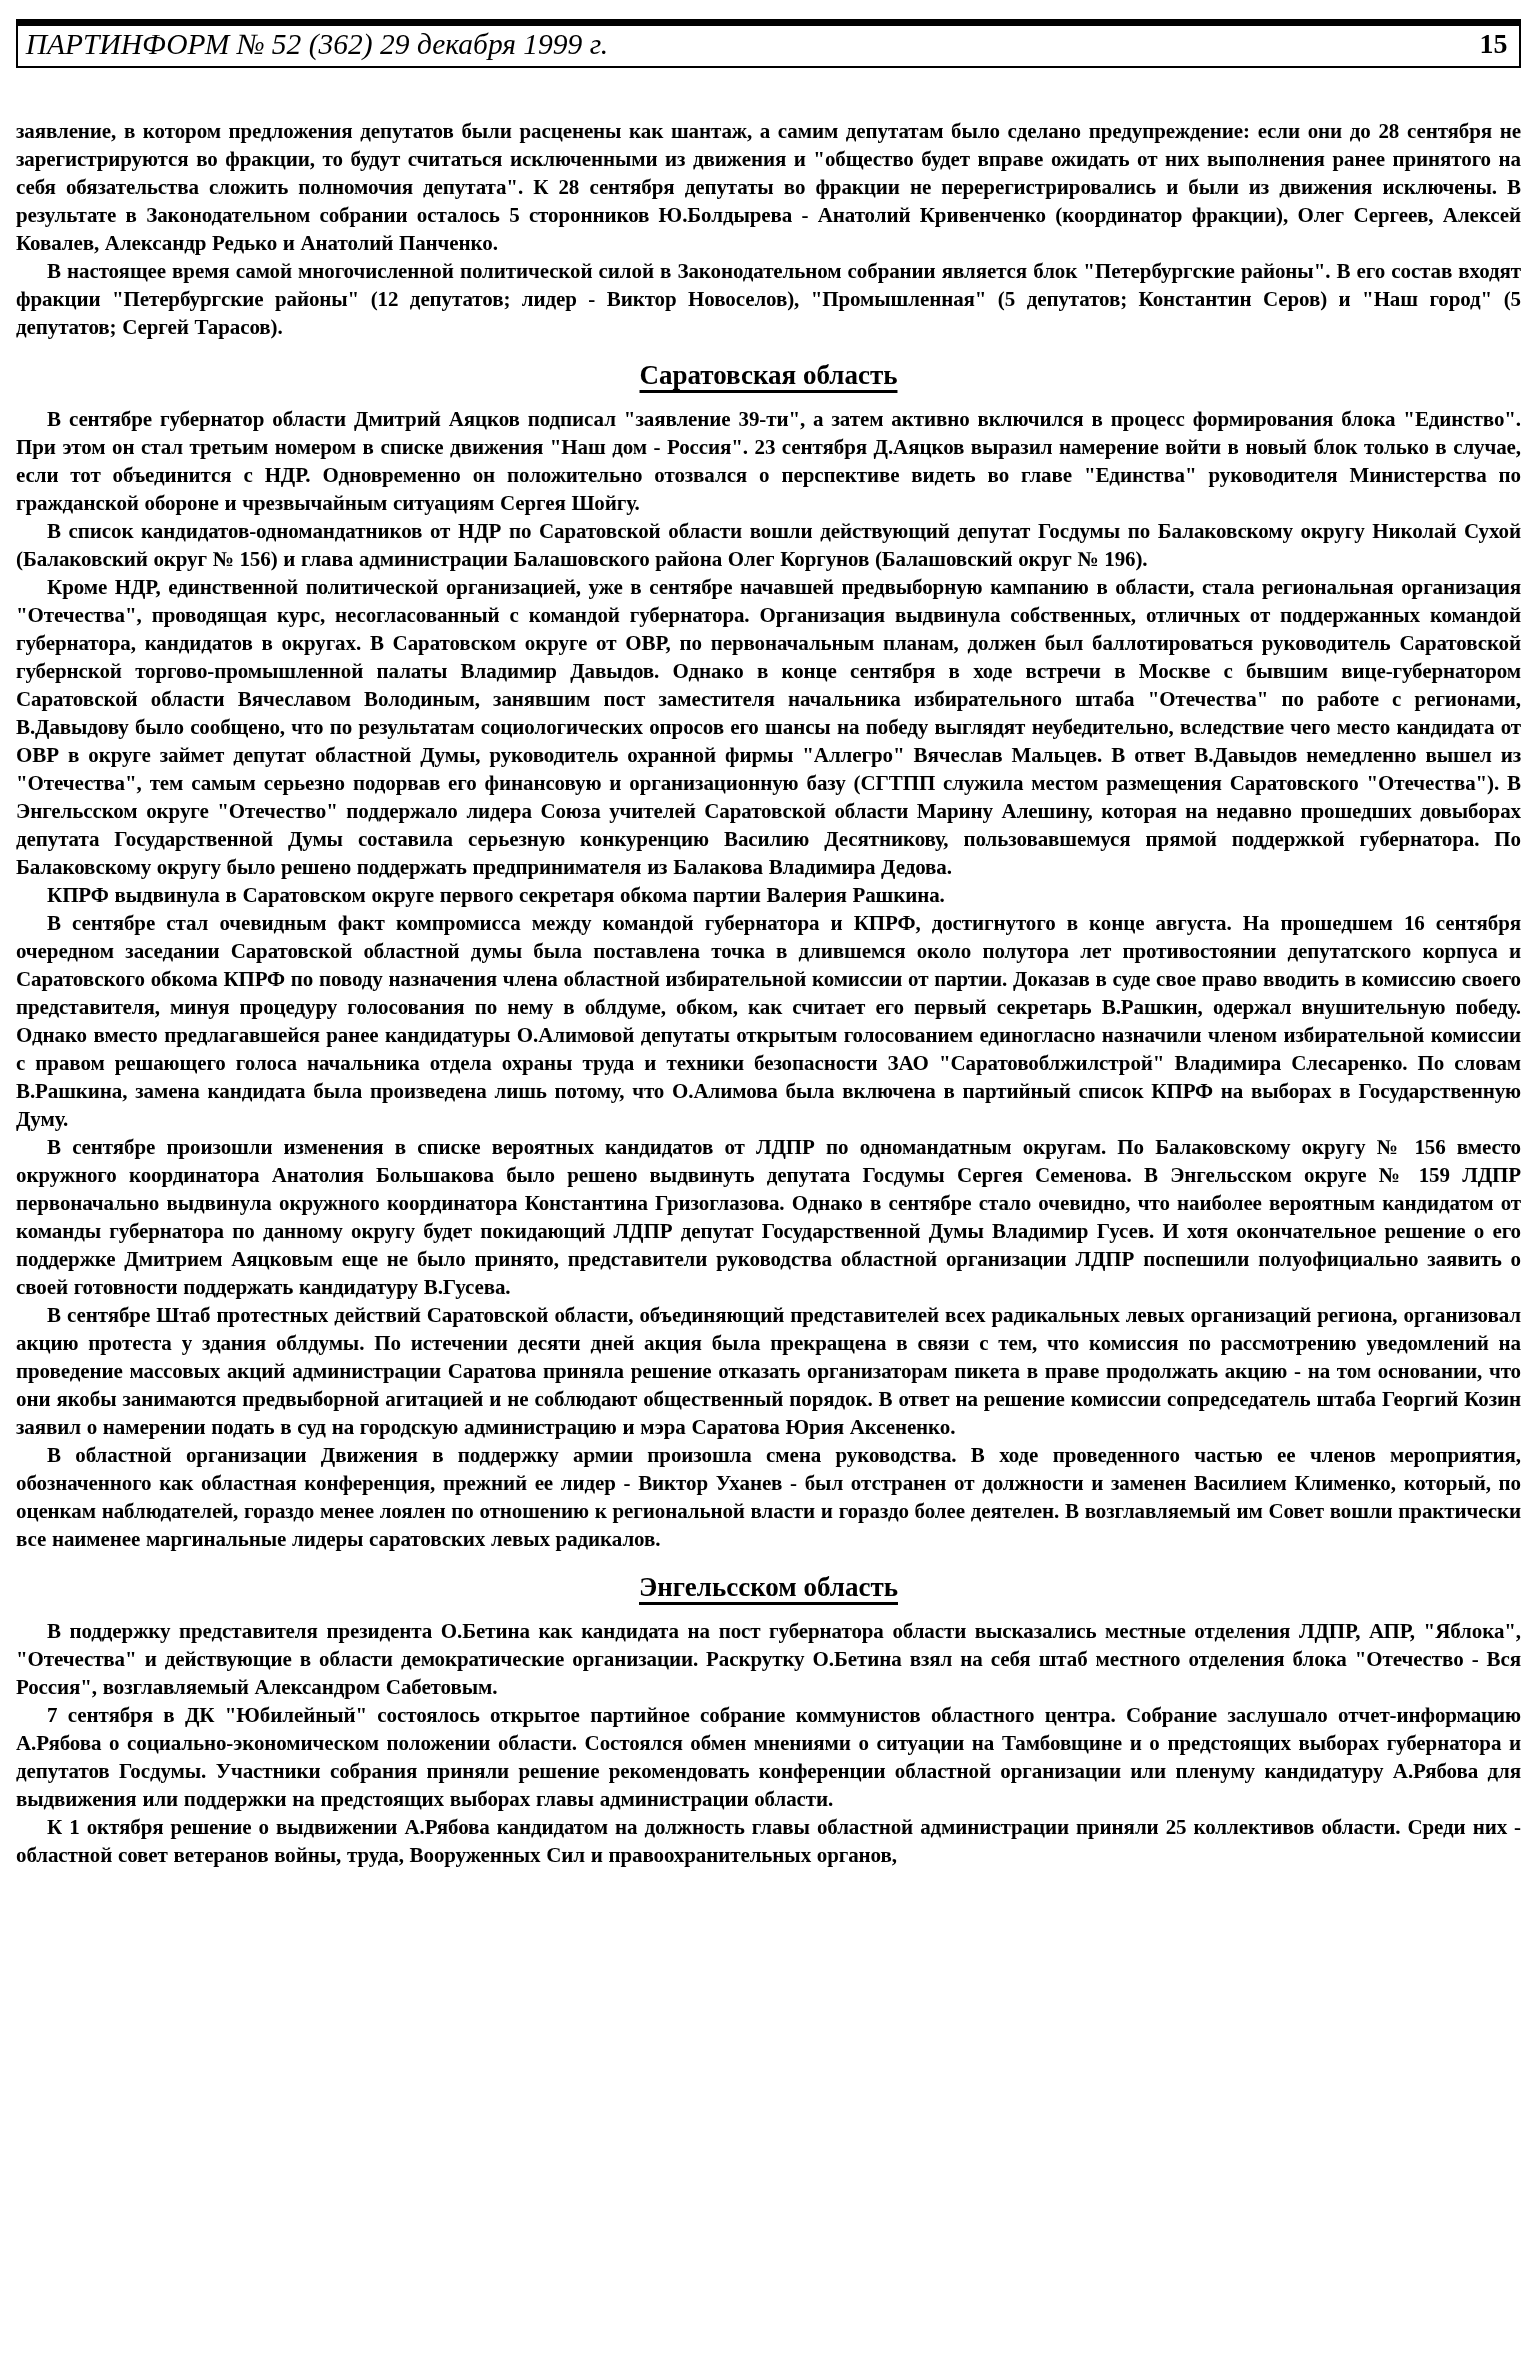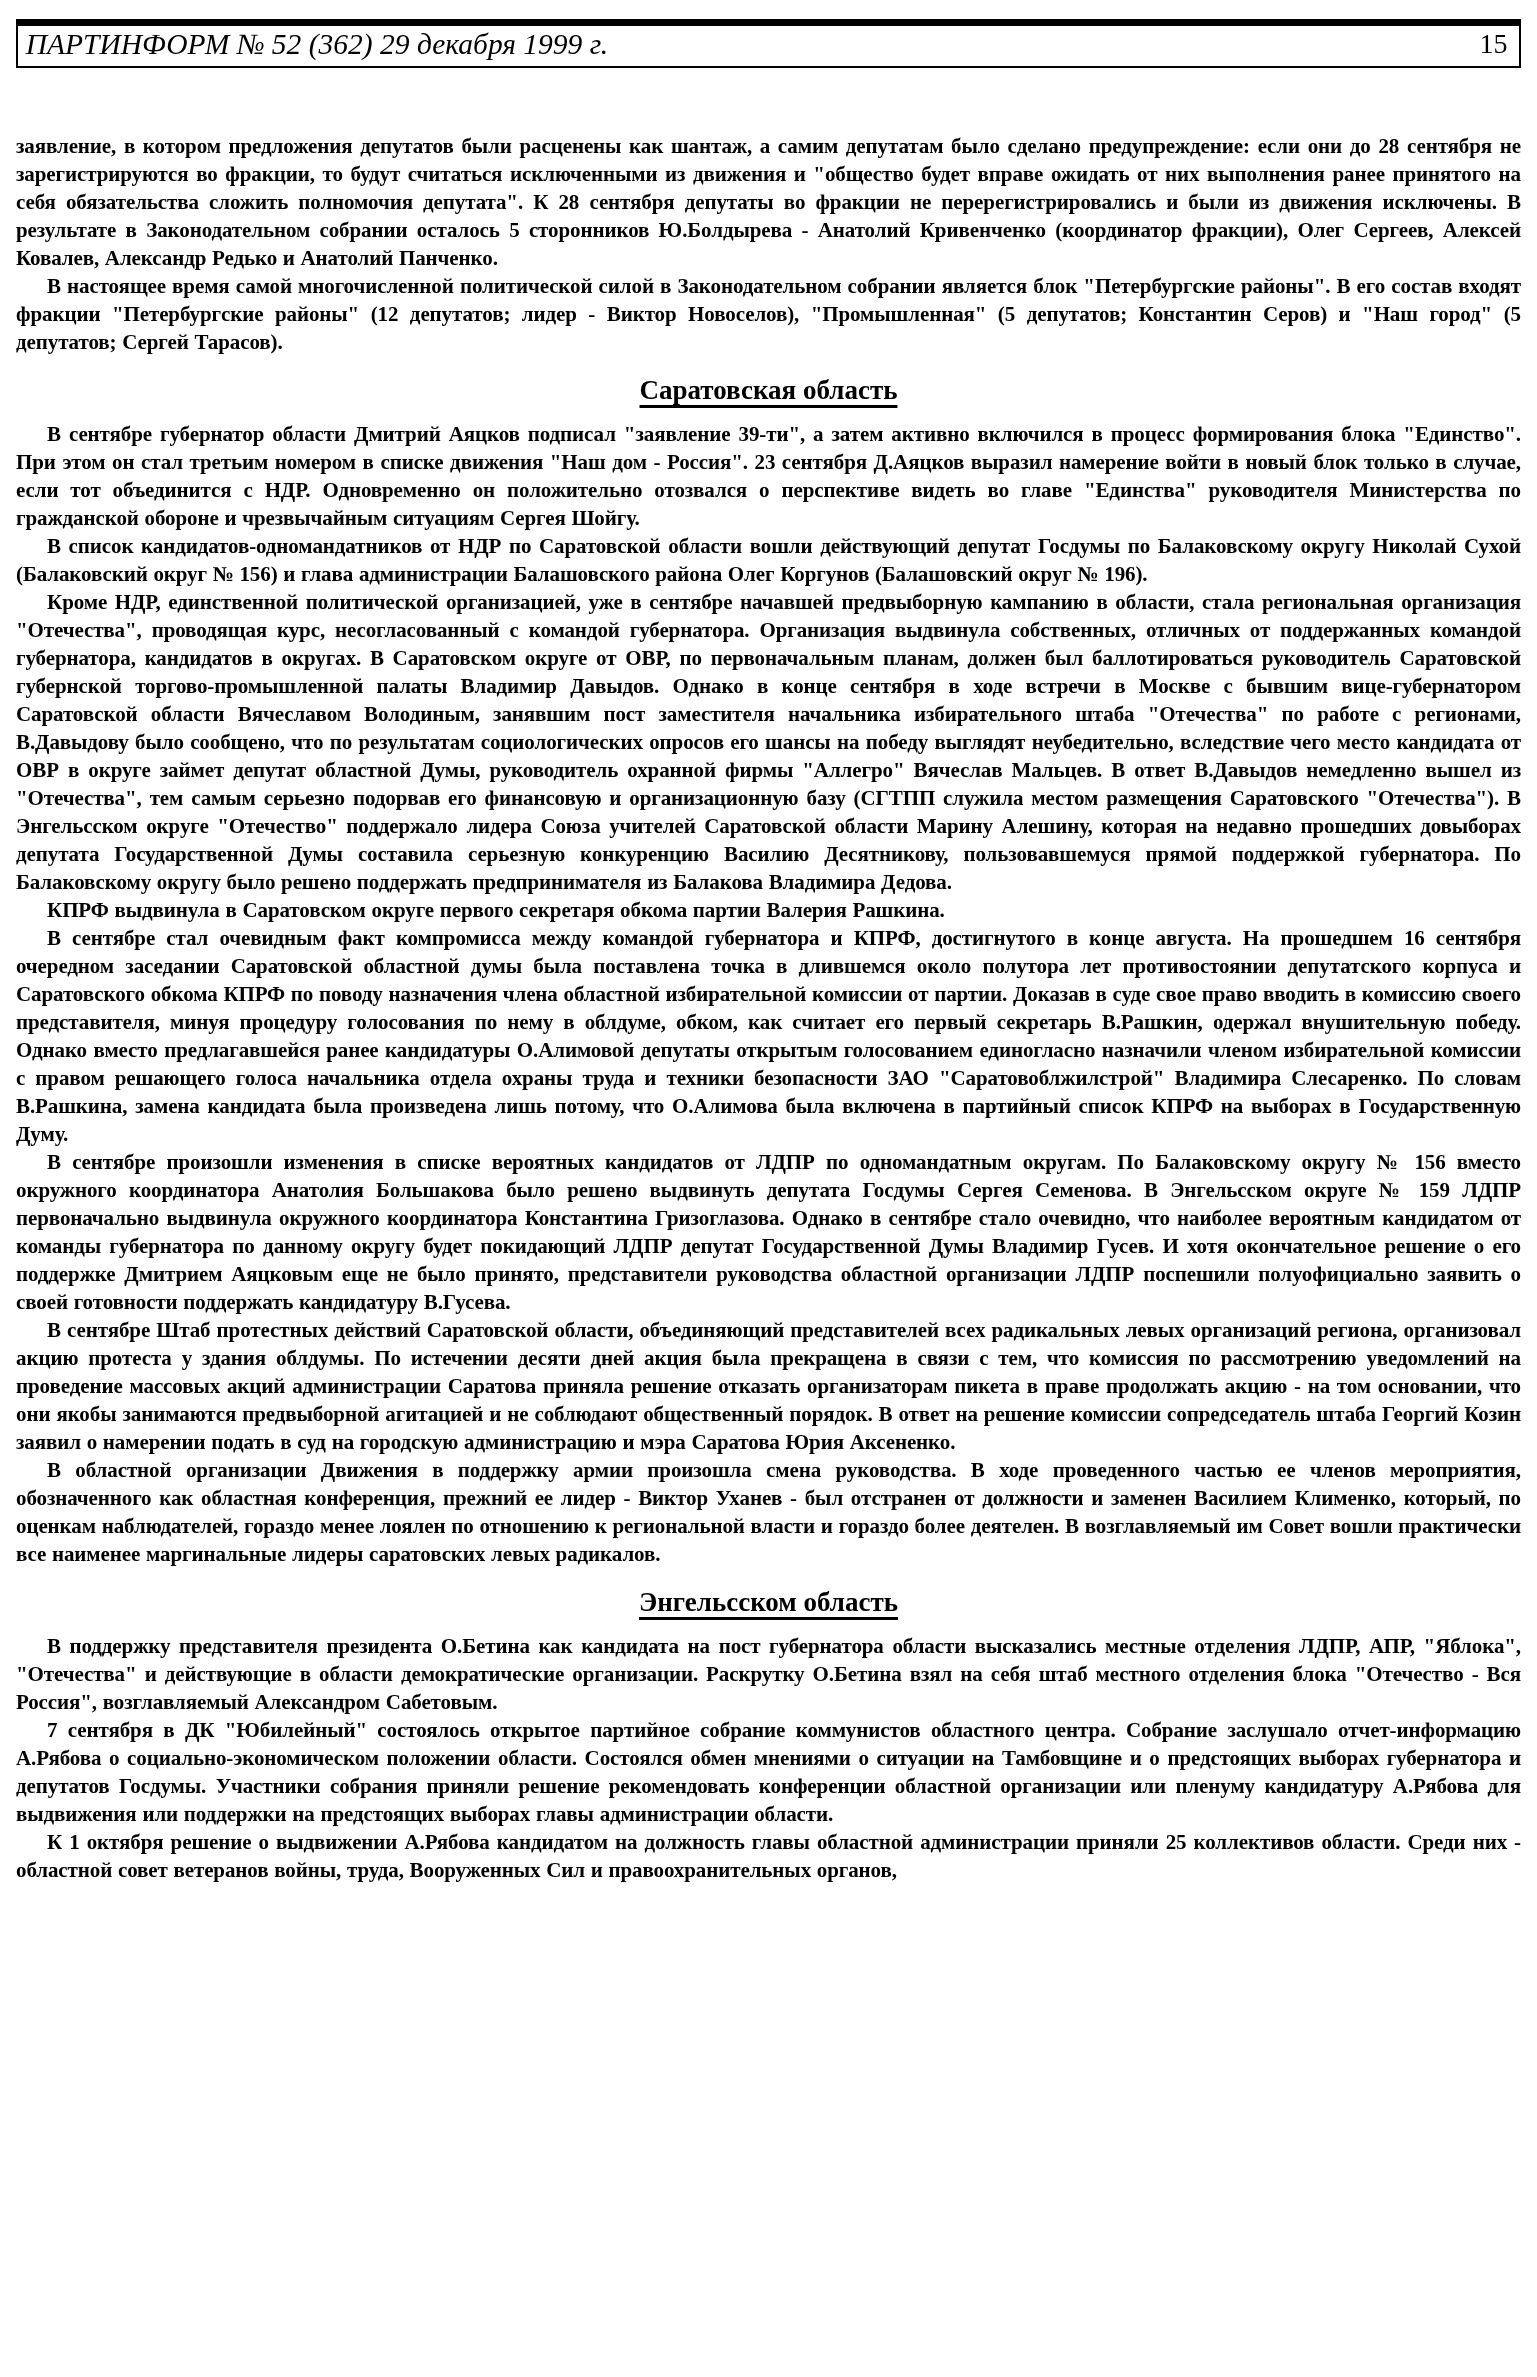--- a/index.html
+++ b/index.html
@@ -28,24 +28,24 @@
     gap: 45px;
   }
   .issue-title {
     font-style: italic;
     font-size: 29.5px;
     font-weight: normal;
     white-space: nowrap;
   }
   .page-num {
     font-size: 28px;
-    font-weight: normal;
+    font-weight: bold;
   }
   .content {
-    margin-top: 64px;
+    margin-top: 49px;
     font-weight: bold;
   }
   .body-par {
     margin: 0;
     font-size: 21px;
     line-height: 28px;
     text-align: justify;
     text-indent: 31px;
     letter-spacing: -0.1px;
     word-spacing: 0.6px;

